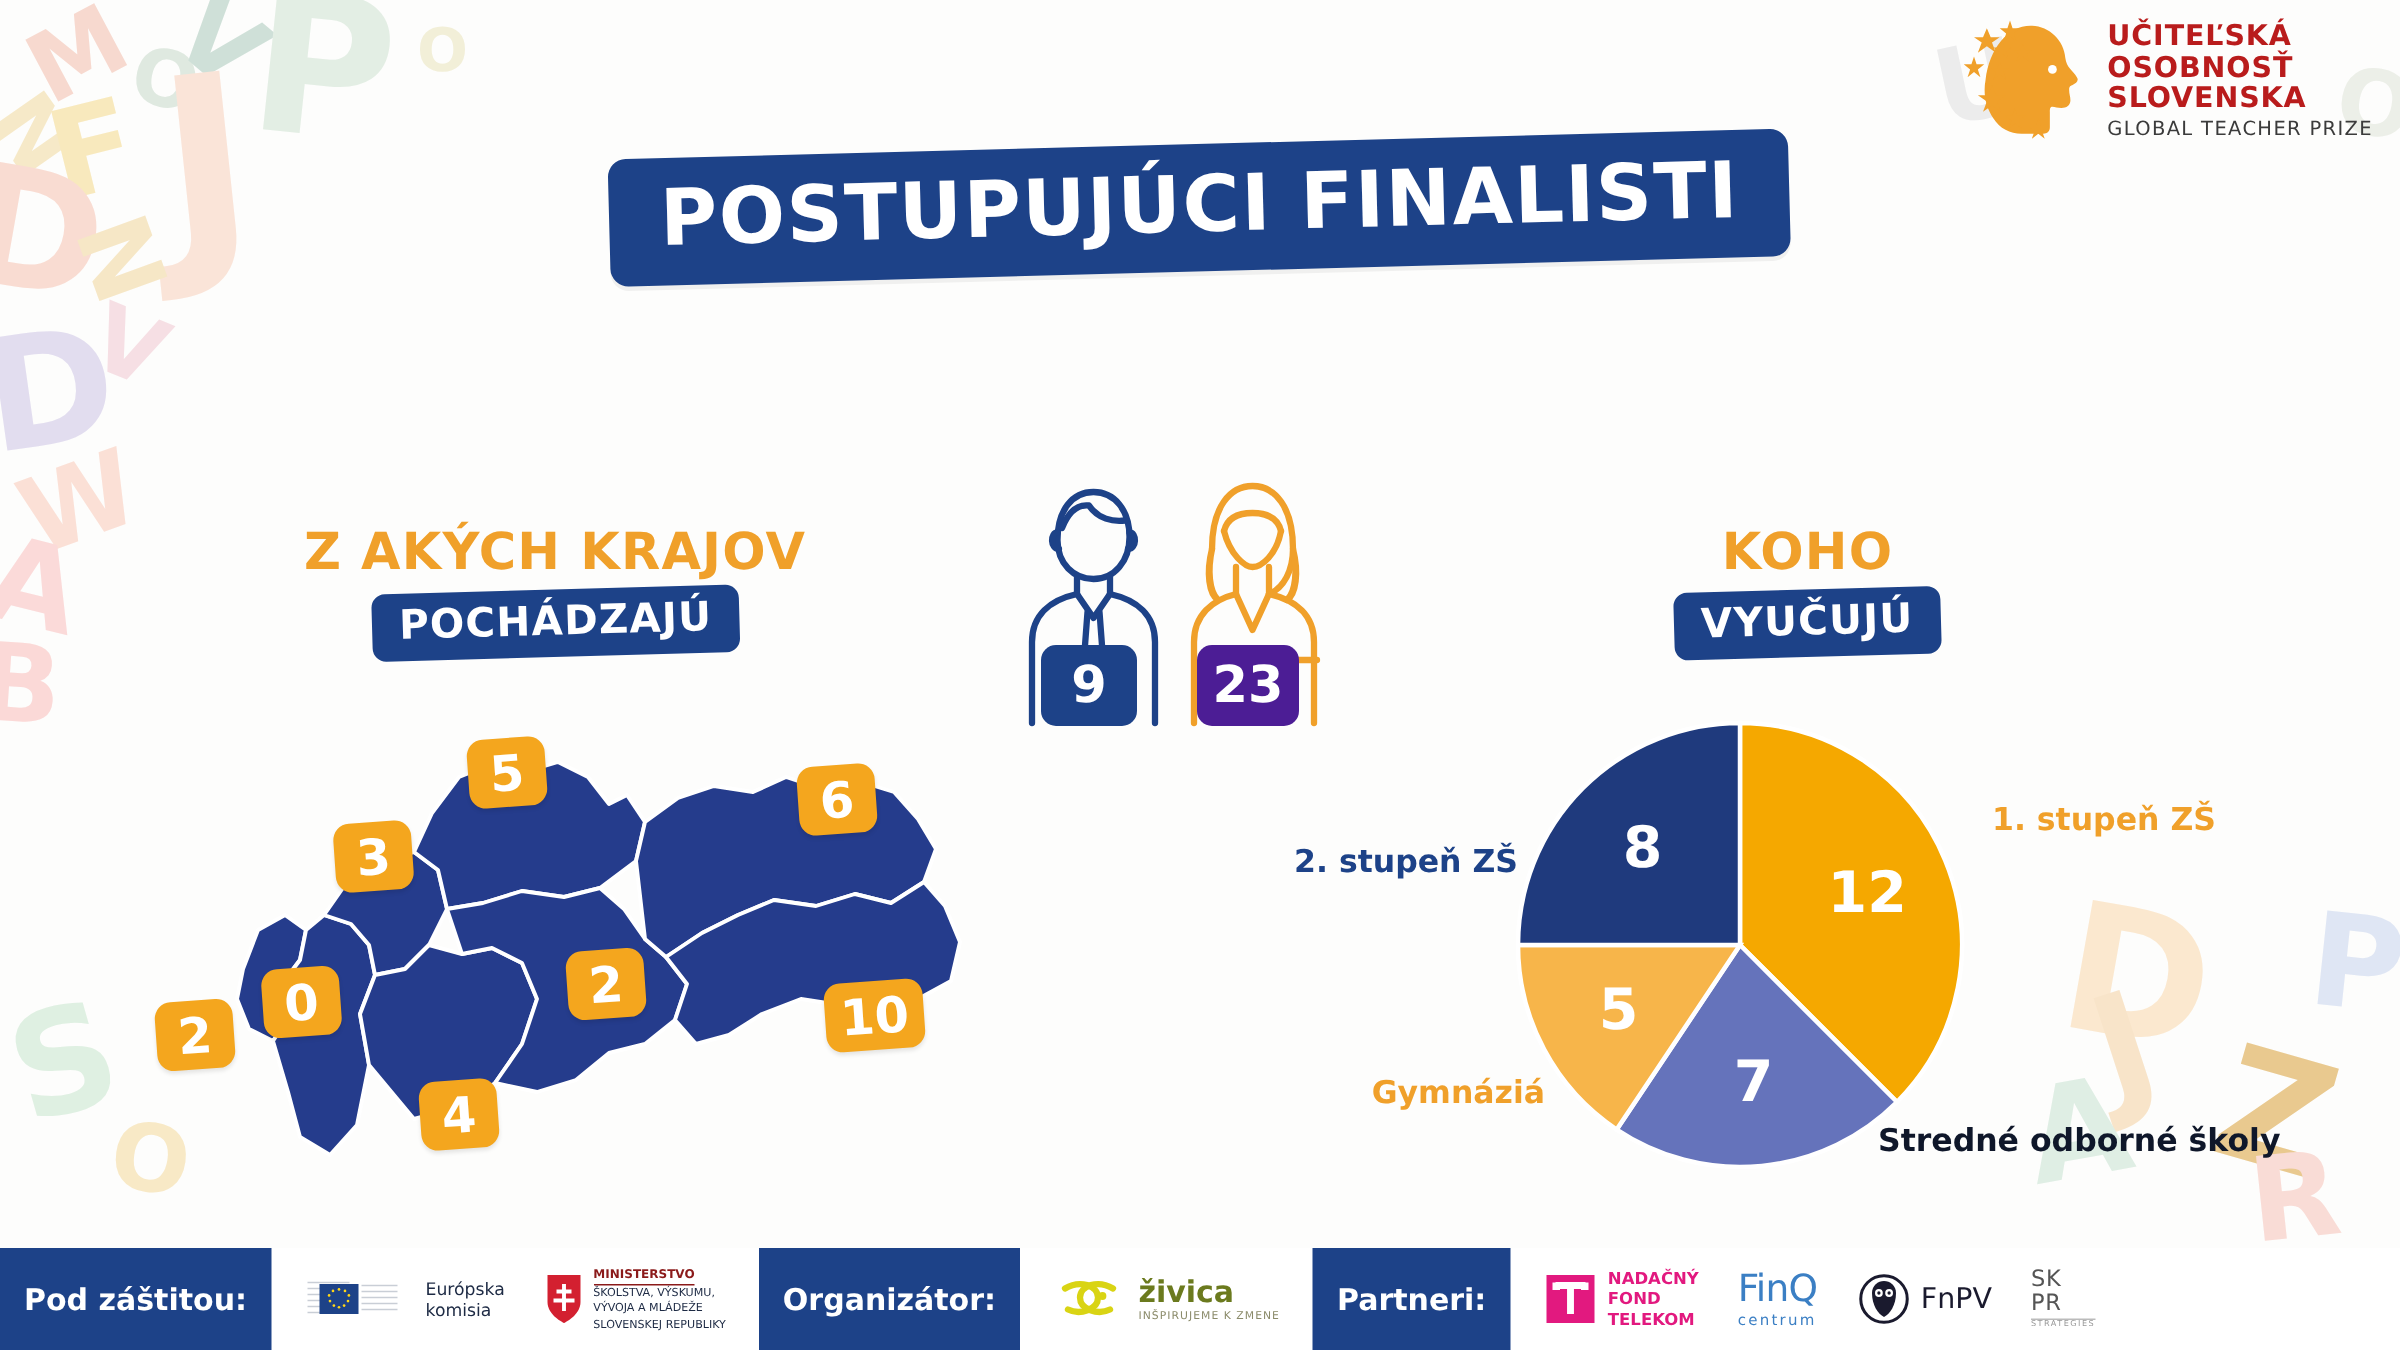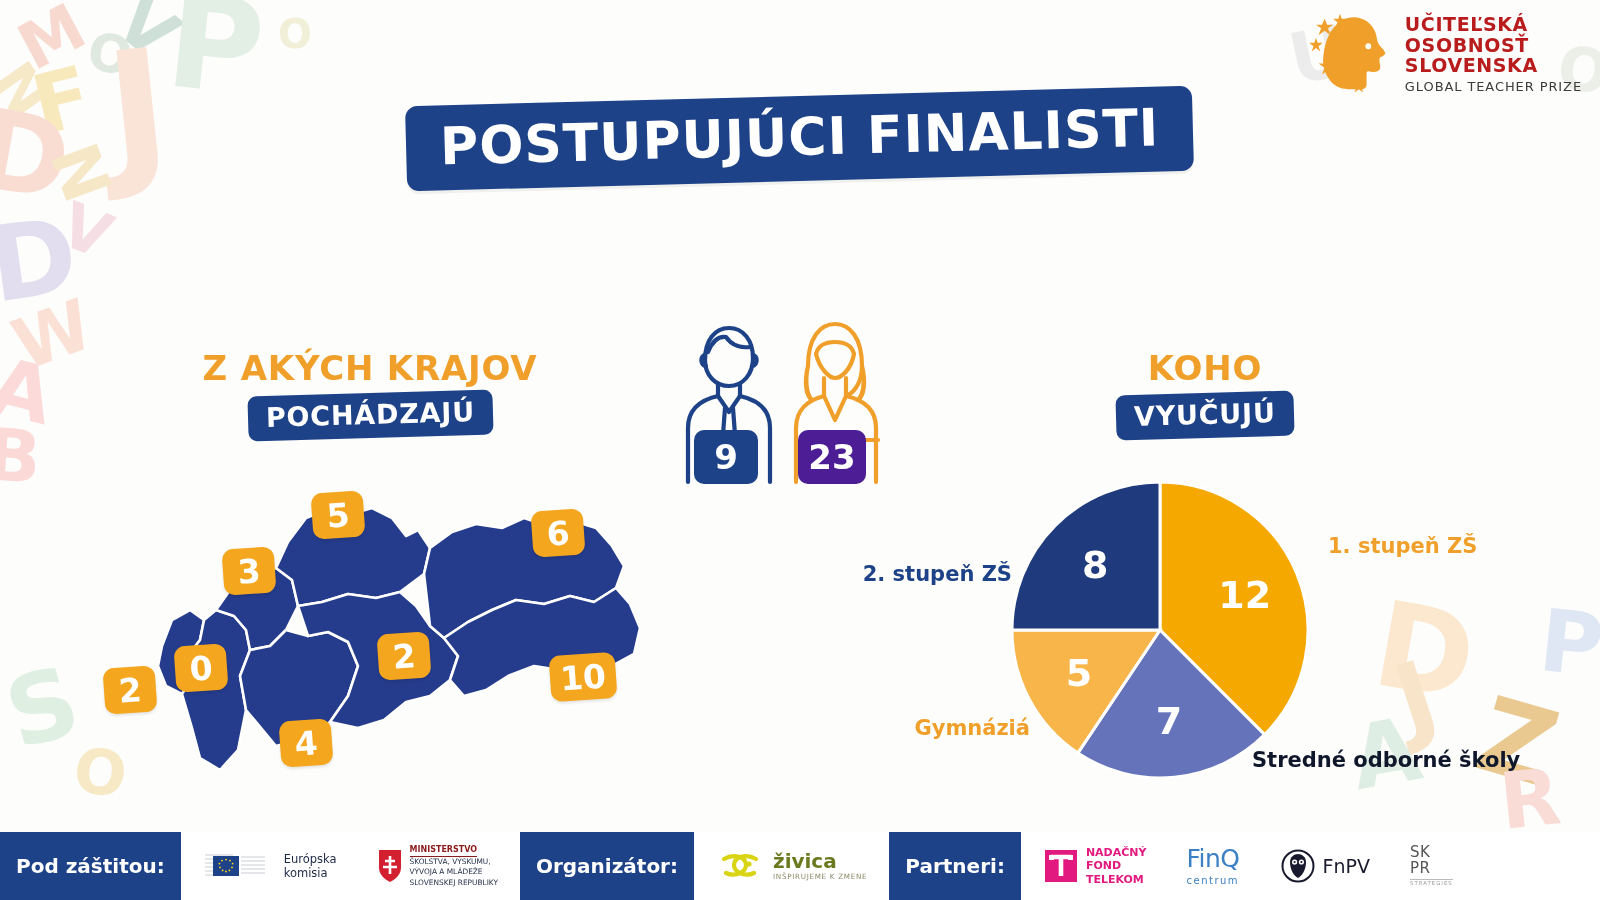--- a/index.html
+++ b/index.html
@@ -82,21 +82,21 @@
     position:absolute;font-weight:800;font-size:21px;white-space:nowrap;
     font-family:"DejaVu Sans",sans-serif;z-index:4;
   }
 
   
   .footer{position:absolute;left:0;bottom:0;width:1600px;height:68px;background:#ffffff;z-index:6;display:flex;align-items:stretch;}
   .f-tag{
     background:#1d4288;color:#fff;display:flex;align-items:center;justify-content:center;
     font-family:"DejaVu Sans",sans-serif;font-weight:700;font-size:20px;padding:0 16px;flex:0 0 auto;
   }
-  .f-logos{display:flex;align-items:center;gap:40px;padding:0 22px;flex:0 0 auto;}
+  .f-logos{display:flex;align-items:center;gap:26px;padding:0 22px;flex:0 0 auto;}
   .f-logo{display:flex;align-items:center;gap:7px;}
   .tiny{font-family:"DejaVu Sans",sans-serif;}
 </style>
 </head>
 <body>
 
 <div id="stage">
 
   <div class="bgletters" id="bgletters">
       <div class="bgl" style="left: 20px; top: 5px; font-size: 64px; color: rgb(247, 217, 207); transform: rotate(-28deg);">M</div>

